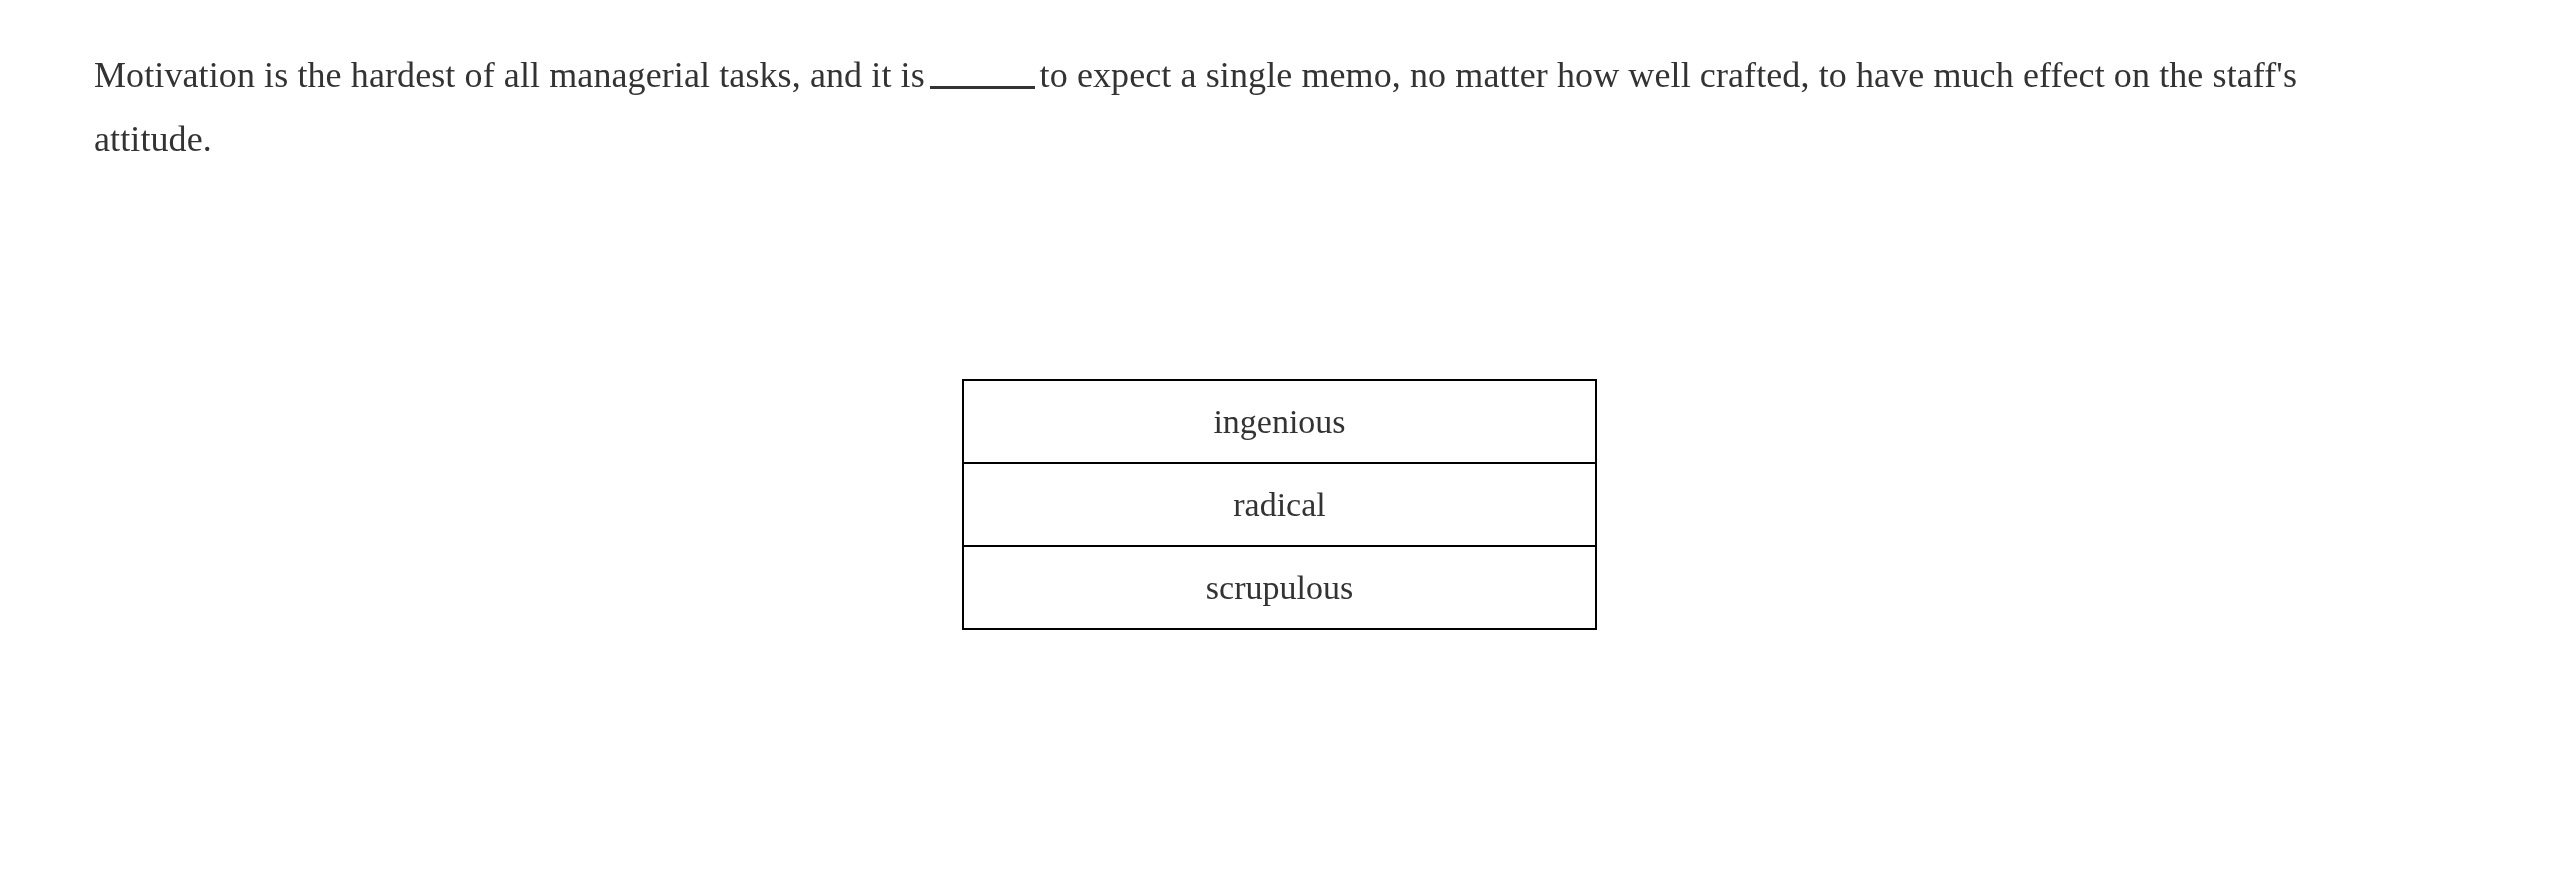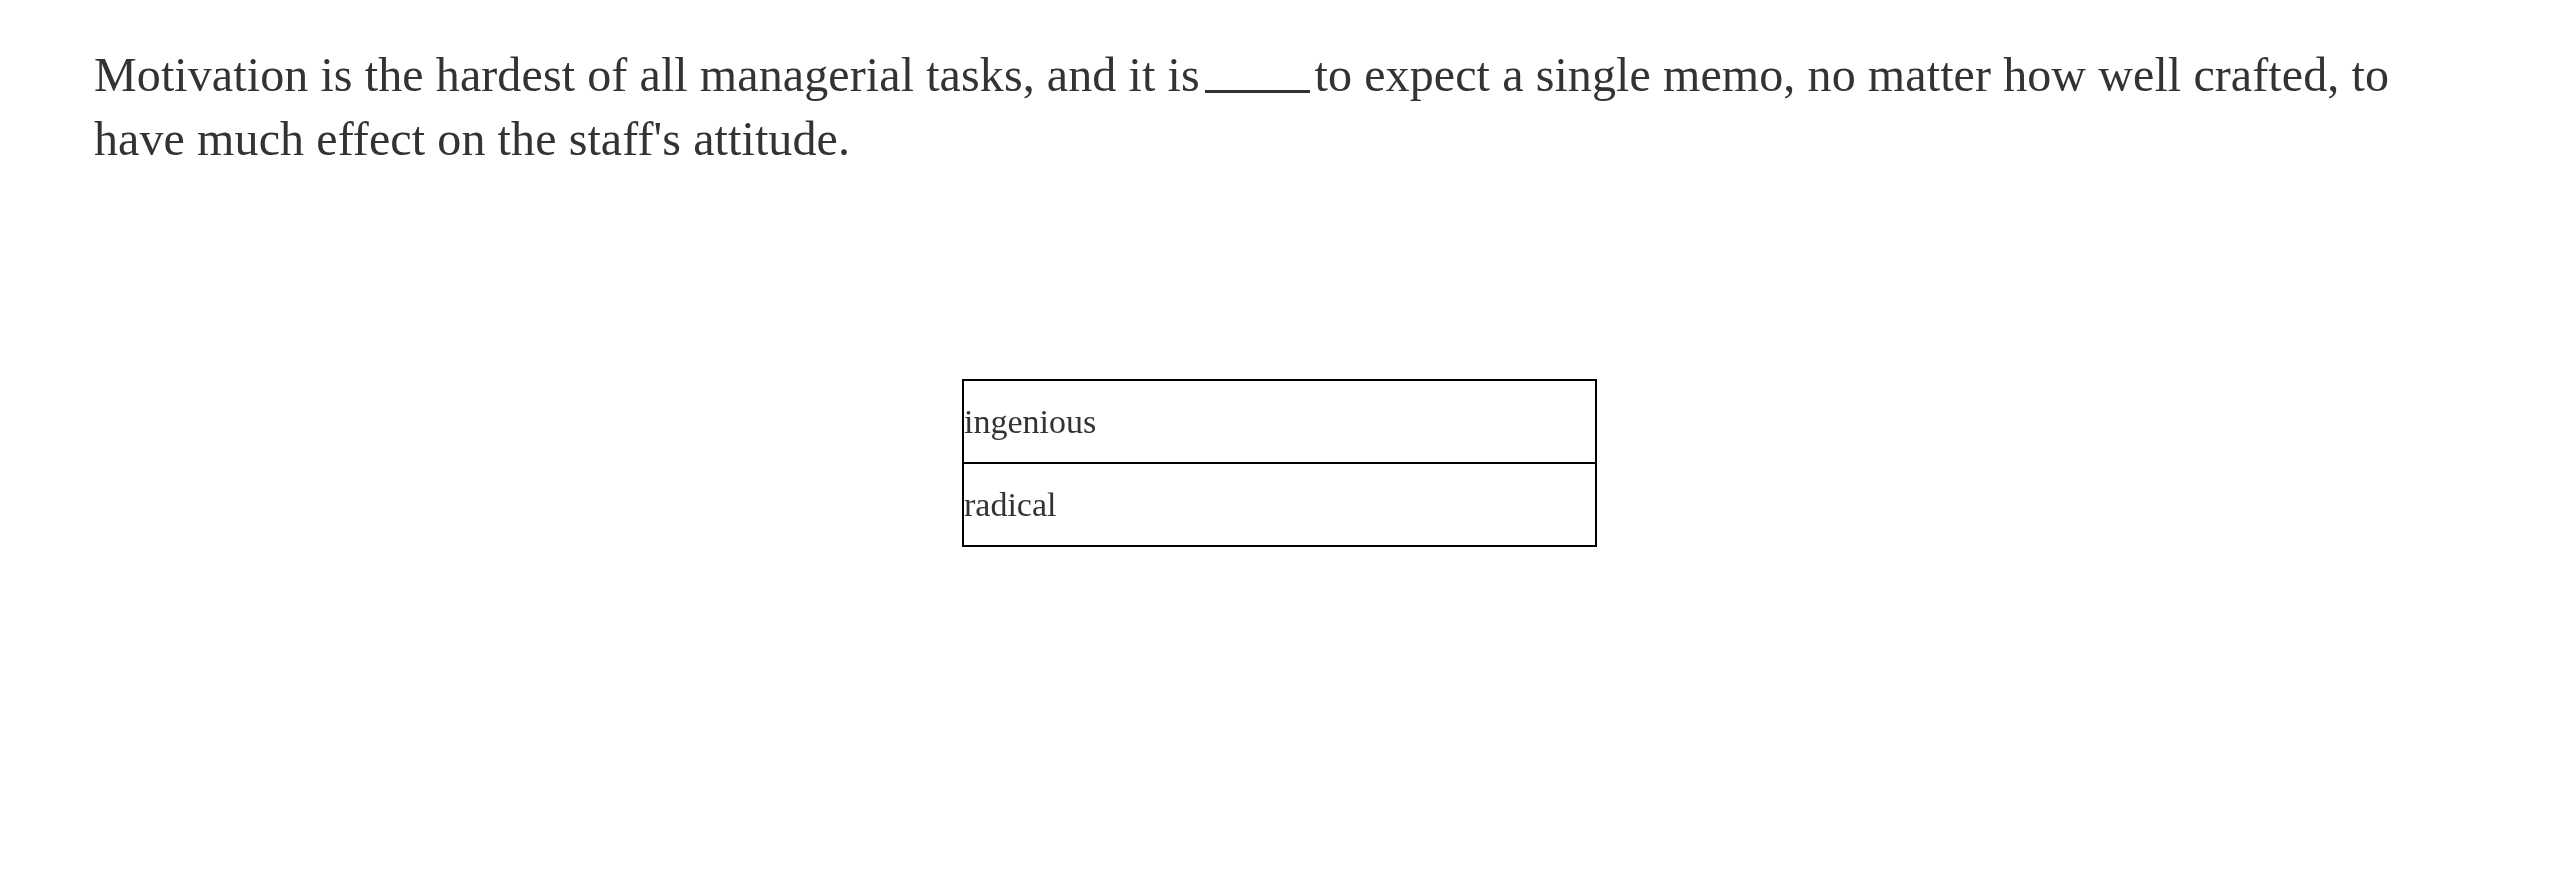--- a/index.html
+++ b/index.html
@@ -15,21 +15,21 @@
     font-family: "Liberation Serif", "DejaVu Serif", serif;
     -webkit-font-smoothing: antialiased;
   }
 
   
   #question-stem {
     position: absolute;
     left: 94px;
     top: 43px;
     width: 2320px;
-    font-size: 48px;
+    font-size: 36px;
     line-height: 64px;
     color: #333333;
     letter-spacing: 0.1px;
     white-space: normal;
   }
   #question-stem .seg {
     white-space: pre-wrap;
   }
   .blank-underline {
     display: inline-block;
@@ -44,21 +44,21 @@
     position: absolute;
     left: 962px;
     top: 379px;
     width: 635px;
     border-collapse: collapse;
     table-layout: fixed;
   }
   #choices-table td {
     height: 81px;
     border: 2.5px solid #000000;
-    text-align: left;
+    text-align: center;
     vertical-align: middle;
     font-size: 34px;
     color: #333333;
     background: #ffffff;
     padding: 0;
   }
 </style>
 </head>
 <body>
 
@@ -67,15 +67,18 @@
 </div>
 
 <table id="choices-table">
   <tbody>
     <tr>
       <td>ingenious</td>
     </tr>
     <tr>
       <td>radical</td>
     </tr>
+    <tr>
+      <td>scrupulous</td>
+    </tr>
   </tbody>
 </table>
 
 
 </body></html>

